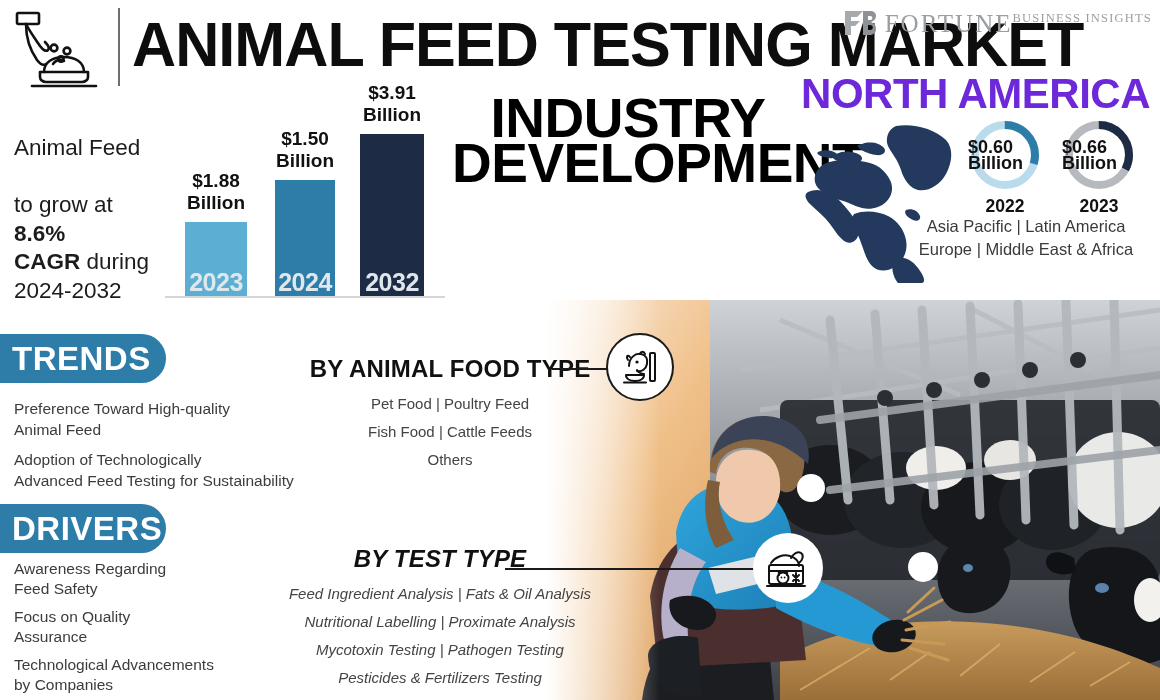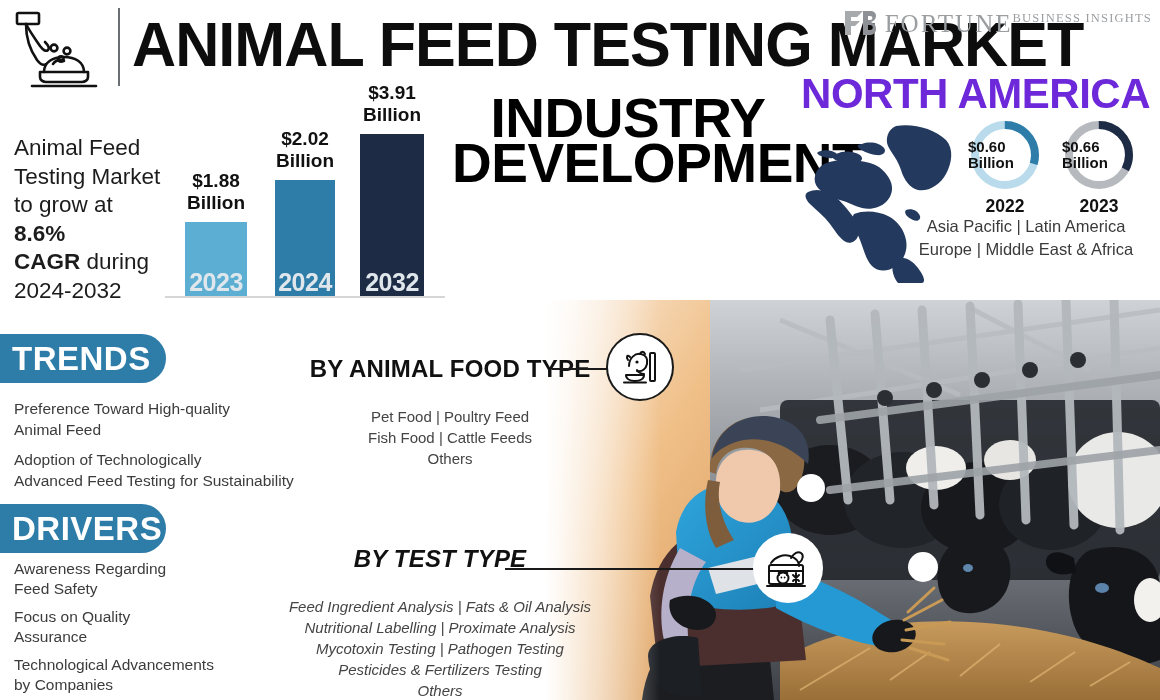--- a/index.html
+++ b/index.html
@@ -56,21 +56,21 @@
 
   
   .na-title { position:absolute; right:10px; top:70px; font-size:42px; font-weight:bold; color:#6d28d9; letter-spacing:-0.5px; }
   .na-map { position:absolute; left:800px; top:118px; width:160px; height:165px; }
   .donut { position:absolute; width:74px; height:74px; }
   #donut0 { left:968px; top:118px; }
   #donut1 { left:1062px; top:118px; }
   .donut .dlabel {
     position:absolute; inset:0; display:flex; flex-direction:column;
     align-items:center; justify-content:center;
-    font-size:15px; font-weight:bold; line-height:16.5px; color:#111;
+    font-size:18px; font-weight:bold; line-height:16.5px; color:#111;
   }
   .donut-year { position:absolute; width:74px; text-align:center; top:196px; font-size:17.5px; font-weight:bold; color:#111; }
   #year0 { left:968px; } #year1 { left:1062px; }
   .na-regions { position:absolute; left:900px; top:215px; width:252px; text-align:center;
     font-size:16.5px; line-height:23px; color:#3a3a3a; white-space:pre-line; }
 
   
   .photo { position:absolute; left:530px; top:300px; width:630px; height:400px; overflow:hidden; }
   .photo-fade { position:absolute; left:0; top:0; width:130px; height:100%;
     background: linear-gradient(to right, #ffffff 12%, rgba(255,255,255,0.55) 55%, rgba(255,255,255,0) 100%); z-index:6; }
@@ -85,21 +85,21 @@
   #pill-trends { top:334px; }
   #pill-drivers { top:504px; }
   .bullets { position:absolute; left:14px; width:300px; color:#3c3c3c; }
   #trends-list { top:398px; font-size:15.5px; line-height:21px; }
   #drivers-list { top:559px; font-size:15.5px; line-height:19.5px; }
   .bullets p { margin-bottom:9px; white-space:pre-line; }
 
   
   .seg { position:absolute; text-align:center; z-index:7; }
   .seg-h { font-size:24px; font-weight:bold; color:#111; letter-spacing:0.2px; }
-  .seg-list { margin-top:23px; font-size:15px; line-height:21px; color:#444; white-space:pre-line; }
+  .seg-list { margin-top:7px; font-size:15px; line-height:28px; color:#444; white-space:pre-line; }
   #seg-animal { left:300px; top:355px; width:300px; }
   #seg-test   { left:240px; top:545px; width:400px;font-style:italic; }
   .connector { position:absolute; height:2px; background:#1a1a1a; z-index:7; }
   #conn0 { left:552px; top:368px; width:58px; }
   #conn1 { left:505px; top:568px; width:260px; }
   .seg-icon {
     position:absolute; border-radius:50%; background:#fff; border:2.5px solid #1a1a1a;
     display:flex; align-items:center; justify-content:center; z-index:8;
   }
   #icon0 { left:606px; top:333px; width:68px; height:68px; }
@@ -142,36 +142,36 @@
       </svg>
     </div>
     <div class="brand-txt">
       <span class="brand-name">FORTUNE</span>
       <span class="brand-sub">BUSINESS INSIGHTS</span>
     </div>
   </div>
 
   <div class="lead">
     <span>Animal Feed</span><br>
-    <span>Testing Market</span><br>
+    <br>
     <span>to grow at</span><br>
     <b>8.6%</b><br>
     <b>CAGR</b><span> during</span><br>
     <span>2024-2032</span>
   </div>
 
   <div class="chart">
     <div class="baseline"></div>
     <div class="bar" id="bar0">
       <div class="val">$1.88
 Billion</div>
       <div class="yr">2023</div>
     </div>
     <div class="bar" id="bar1">
-      <div class="val">$2.02
+      <div class="val">$1.50
 Billion</div>
       <div class="yr">2024</div>
     </div>
     <div class="bar" id="bar2">
       <div class="val">$3.91
 Billion</div>
       <div class="yr">2032</div>
     </div>
   </div>
 

